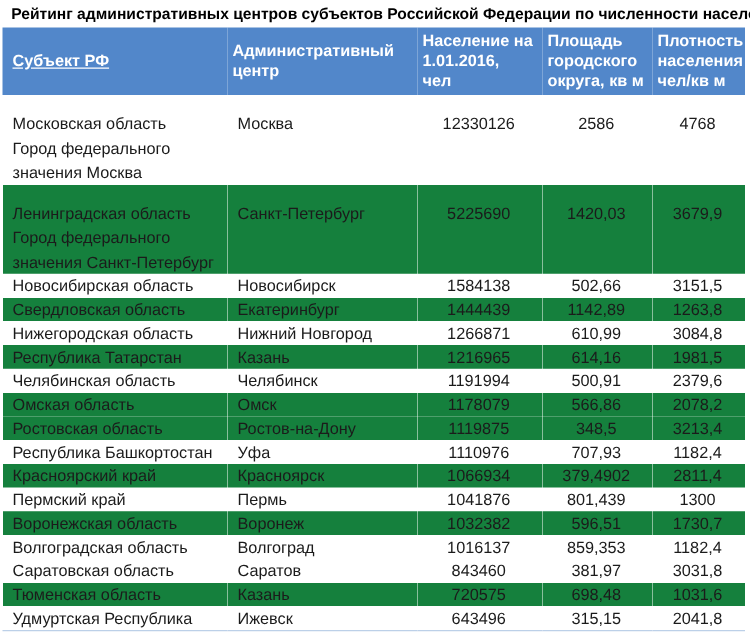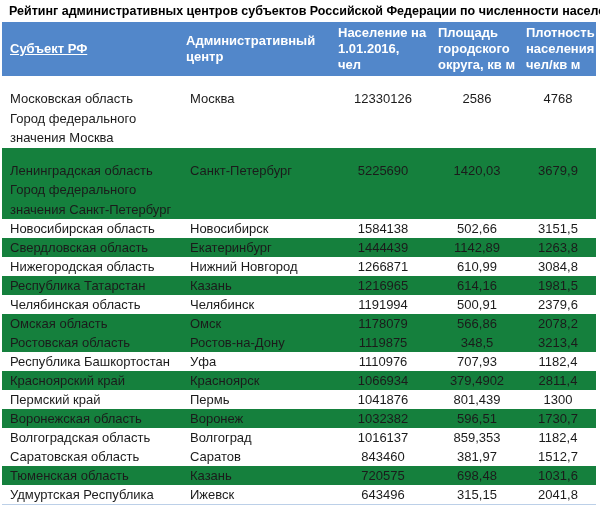--- a/index.html
+++ b/index.html
@@ -210,21 +210,21 @@
         <td class="center">Волгоград</td>
         <td class="num">1016137</td>
         <td class="num">859,353</td>
         <td class="num">1182,4</td>
       </tr>
       <tr>
         <td class="subject">Саратовская область</td>
         <td class="center">Саратов</td>
         <td class="num">843460</td>
         <td class="num">381,97</td>
-        <td class="num">1512,7</td>
+        <td class="num">3031,8</td>
       </tr>
       <tr class="alt">
         <td class="subject">Тюменская область</td>
         <td class="center">Казань</td>
         <td class="num">720575</td>
         <td class="num">698,48</td>
         <td class="num">1031,6</td>
       </tr>
       <tr>
         <td class="subject">Удмуртская Республика</td>

